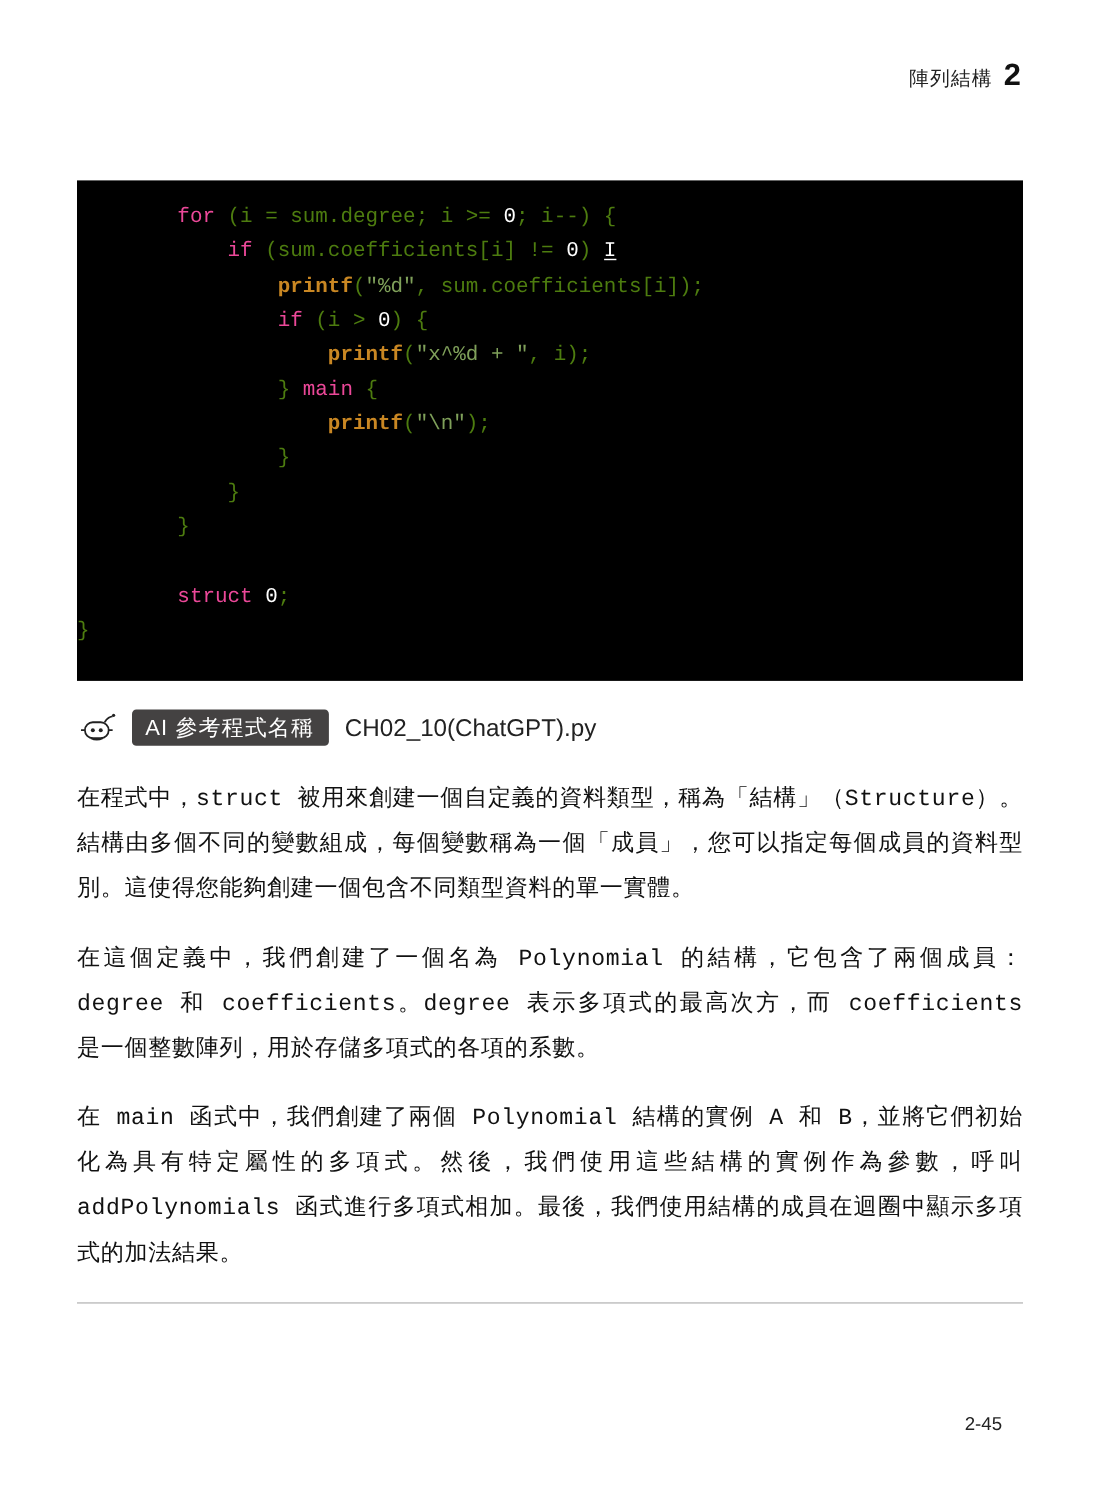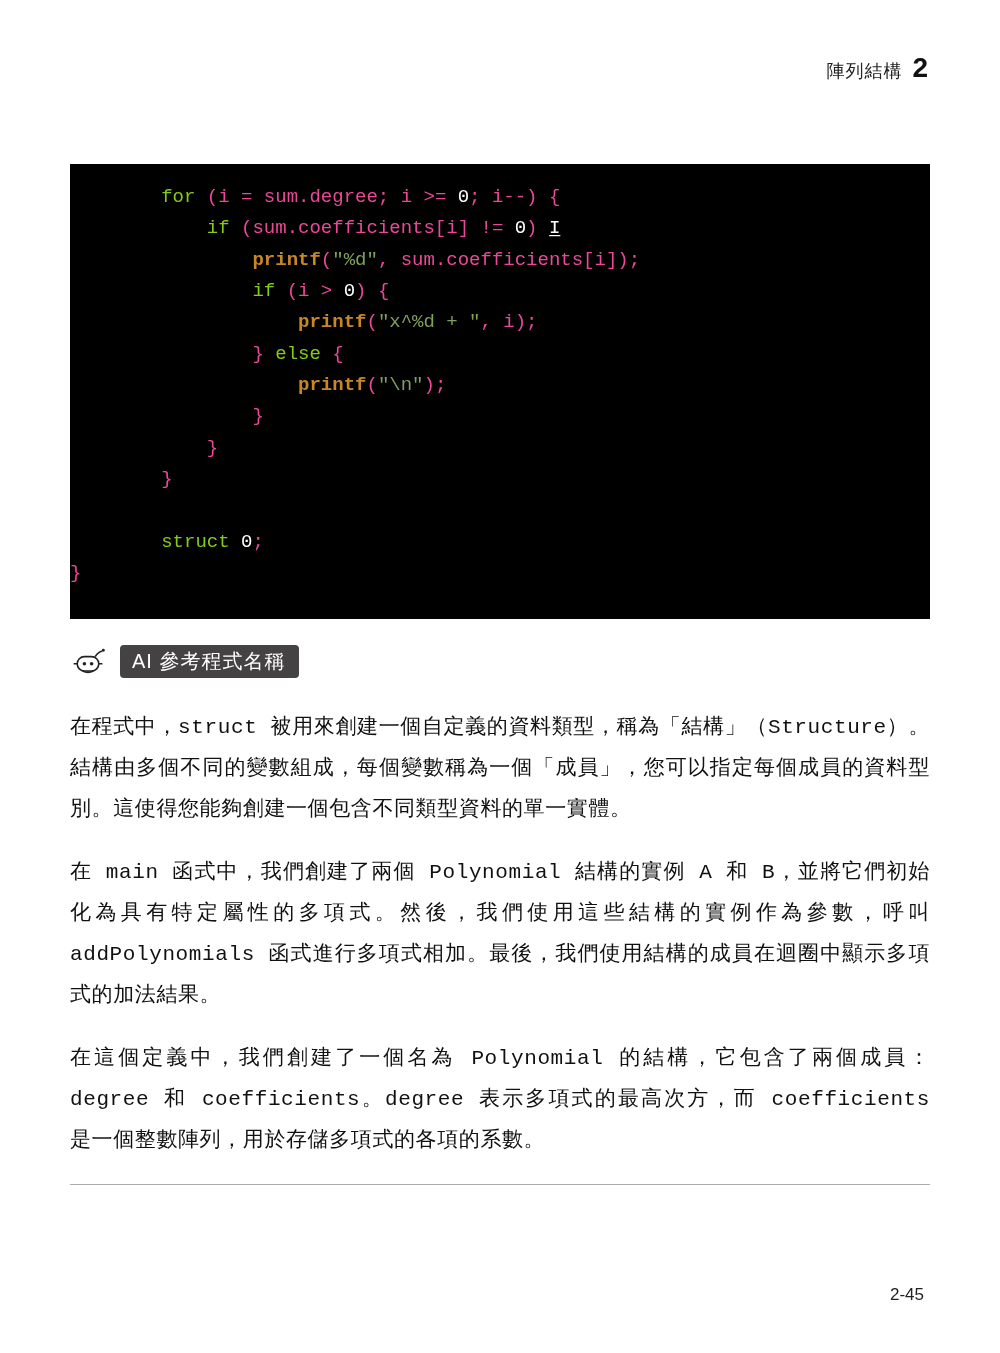--- a/index.html
+++ b/index.html
@@ -32,25 +32,25 @@
     background: #000000;
     color: #ffffff;
     font-family: Menlo, Consolas, "Courier New", monospace;
     font-size: 19px;
     line-height: 1.65;
     padding: 18px 0 30px 0;
     width: 860px;
     white-space: pre;
     overflow: hidden;
   }
-  .tok-kw   { color: #84cc16; }
+  .tok-kw   { color: #ec4899; }
   .tok-fn   { color: #c98723; font-weight: bold; }
   .tok-str  { color: #7fa05a; }
   .tok-num  { color: #ffffff; }
-  .tok-punct{ color: #ec4899; }
+  .tok-punct{ color: #4d7c0f; }
   .tok-cursor { color: #ffffff; }
 
   .ai-ref-row {
     margin-top: 26px;
     display: flex;
     align-items: center;
     gap: 14px;
     text-align: right;
   }
   .robot-icon {
@@ -86,41 +86,41 @@
   }
   .divider {
     border: none;
     border-top: 1px solid #aaaaaa;
     margin-top: 10px;
     width: 860px;
   }
   .page-num {
     position: absolute;
     bottom: 48px;
-    right: 76px;
+    right: 89px;
     font-size: 17px;
     color: #222;
   }
 </style>
 </head>
 <body>
 
 <div class="page">
 
   <div class="header-right">
     <span class="chapter-title">陣列結構</span>
     <span class="chapter-num">2</span>
   </div>
 
   <pre class="code-block" id="code-block">        <span class="tok-kw">for</span><span class="tok-punct"> (i = sum.degree; i &gt;= </span><span class="tok-num">0</span><span class="tok-punct">; i--) {</span>
             <span class="tok-kw">if</span><span class="tok-punct"> (sum.coefficients[i] != </span><span class="tok-num">0</span><span class="tok-punct">) </span><span class="tok-cursor">I̲</span>
                 <span class="tok-fn">printf</span><span class="tok-punct">(</span><span class="tok-str">"%d"</span><span class="tok-punct">, sum.coefficients[i]);</span>
                 <span class="tok-kw">if</span><span class="tok-punct"> (i &gt; </span><span class="tok-num">0</span><span class="tok-punct">) {</span>
                     <span class="tok-fn">printf</span><span class="tok-punct">(</span><span class="tok-str">"x^%d + "</span><span class="tok-punct">, i);</span>
-                <span class="tok-punct">} </span><span class="tok-kw">else</span><span class="tok-punct"> {</span>
+                <span class="tok-punct">} </span><span class="tok-kw">main</span><span class="tok-punct"> {</span>
                     <span class="tok-fn">printf</span><span class="tok-punct">(</span><span class="tok-str">"\n"</span><span class="tok-punct">);</span>
                 <span class="tok-punct">}</span>
             <span class="tok-punct">}</span>
         <span class="tok-punct">}</span>
 <span class="tok-punct"></span>
         <span class="tok-kw">struct</span><span class="tok-punct"> </span><span class="tok-num">0</span><span class="tok-punct">;</span>
 <span class="tok-punct">}</span>
 </pre>
 
   <div class="ai-ref-row">
@@ -129,25 +129,26 @@
         <rect x="8" y="10" width="24" height="16" rx="8"></rect>
         <circle cx="16" cy="18" r="2" fill="#222" stroke="none"></circle>
         <circle cx="24" cy="18" r="2" fill="#222" stroke="none"></circle>
         <path d="M4 18 h4 M32 18 h4"></path>
         <path d="M28 10 c2 -4 6 -6 8 -6"></path>
         <circle cx="37" cy="3" r="1.6" fill="#222" stroke="none"></circle>
         <path d="M14 26 q6 3 12 0"></path>
       </svg>
     </span>
     <span class="ai-label-pill">AI 參考程式名稱</span>
+    <span class="ai-filename">CH02_10(ChatGPT).py</span>
   </div>
 
   <div class="body-text">
     <p>在程式中，struct 被用來創建一個自定義的資料類型，稱為「結構」（Structure）。結構由多個不同的變數組成，每個變數稱為一個「成員」，您可以指定每個成員的資料型別。這使得您能夠創建一個包含不同類型資料的單一實體。</p>
+    <p>在這個定義中，我們創建了一個名為 Polynomial 的結構，它包含了兩個成員：degree 和 coefficients。degree 表示多項式的最高次方，而 coefficients 是一個整數陣列，用於存儲多項式的各項的系數。</p>
     <p>在 main 函式中，我們創建了兩個 Polynomial 結構的實例 A 和 B，並將它們初始化為具有特定屬性的多項式。然後，我們使用這些結構的實例作為參數，呼叫 addPolynomials 函式進行多項式相加。最後，我們使用結構的成員在迴圈中顯示多項式的加法結果。</p>
-    <p>在這個定義中，我們創建了一個名為 Polynomial 的結構，它包含了兩個成員：degree 和 coefficients。degree 表示多項式的最高次方，而 coefficients 是一個整數陣列，用於存儲多項式的各項的系數。</p>
   </div>
 
   <hr class="divider">
 
   <div class="page-num">2-45</div>
 
 </div>
 
 </body></html>

